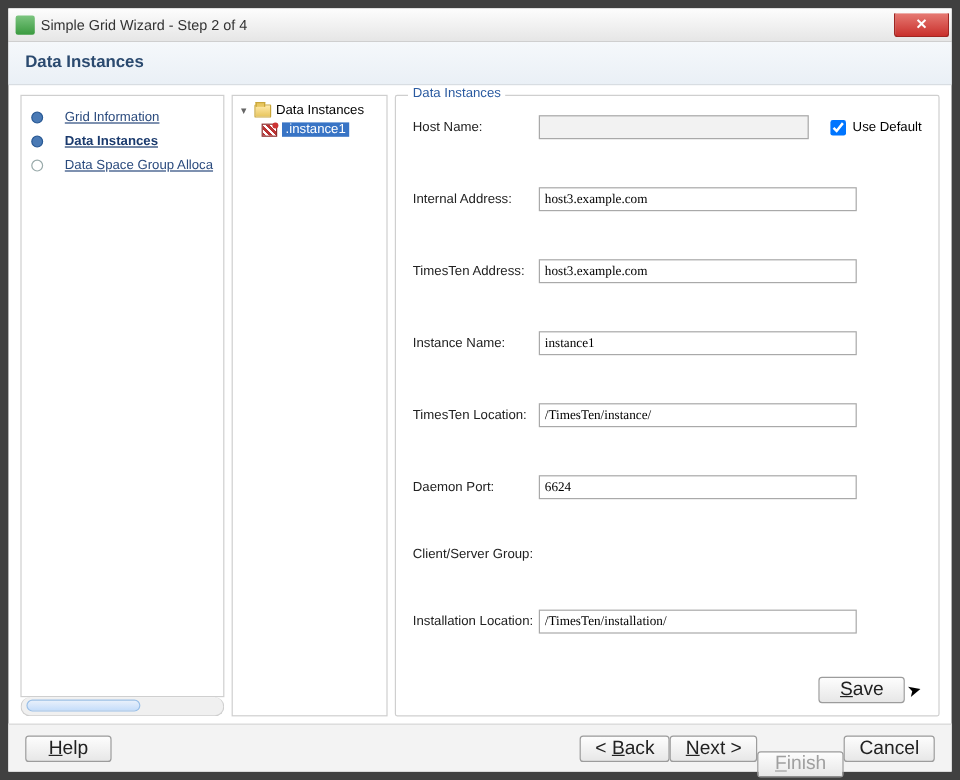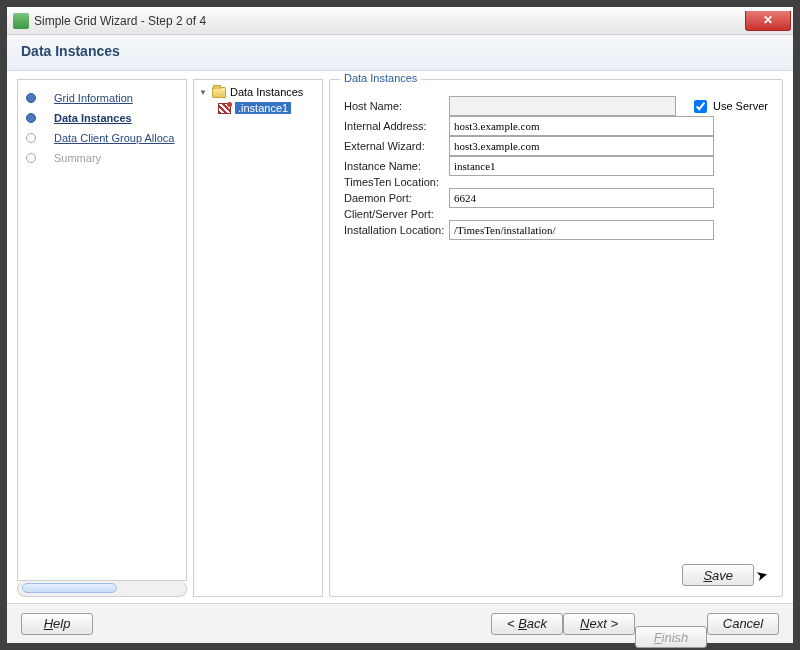--- a/index.html
+++ b/index.html
@@ -26,29 +26,29 @@
   .tree-item { display: flex; align-items: center; gap: 4px; padding: 2px 2px; white-space: nowrap; }
   .tree-item .exp { color: #666; font-size: 9px; width: 10px; text-align: center; cursor: pointer; }
   .folder-icon { width: 14px; height: 11px; background: linear-gradient(#ffe9a8,#e8c65f); border: 1px solid #c9a639; border-radius: 1px; position: relative; }
   .folder-icon::before { content:""; position:absolute; top:-3px; left:0; width:6px; height:3px; background:#e8c65f; border:1px solid #c9a639; border-bottom:none; }
   .instance-icon { width: 13px; height: 11px; background: repeating-linear-gradient(45deg,#b33,#b33 2px,#fff 2px,#fff 4px); border: 1px solid #903030; position: relative; }
   .instance-icon::after { content:""; position:absolute; right:-2px; top:-2px; width:5px; height:5px; background:#c33; border-radius:50%; }
   .treesel { background: #3874c5; color: #fff; padding: 0 3px; }
   .formpane { flex: 1; position: relative; }
   .fieldset { position: absolute; inset: 0; border: 1px solid #cfcfcf; border-radius: 2px; padding: 16px 14px 10px 14px; }
   .legend { position: absolute; top: -8px; left: 10px; background: #fff; padding: 0 4px; color: #2a5aa0; font-size: 11px; }
-  .row { display: flex; align-items: center; }
+  .row { display: flex; align-items: center; margin-bottom: 40px; }
   .row:first-of-type { margin-bottom: 48px; }
   .row .lbl { width: 105px; color: #222; }
   .row input[type=text] { flex: 1; max-width: 265px; height: 20px; border: 1px solid #a9a9a9; padding: 1px 4px; font-family: Liberation Serif, serif; font-size: 11px; background: #fff; }
   .row input[disabled] { background: #f2f2f2; color: #888; }
   .chk { margin-left: 14px; display: flex; align-items: center; gap: 3px; }
   .chk input { width: 13px; height: 13px; }
   .savebar { position: absolute; right: 14px; bottom: 10px; display:flex; align-items:center; gap:2px;}
-  .btn { height: 22px; min-width: 72px; padding: 0 12px; background: linear-gradient(#fdfdfd,#e7e7e7); border: 1px solid #9c9c9c; border-radius: 3px; color: #222; cursor: pointer; font-family: inherit; font-size: 13px; font-style: italic; }
+  .btn { height: 22px; min-width: 72px; padding: 0 12px; background: linear-gradient(#fdfdfd,#e7e7e7); border: 1px solid #9c9c9c; border-radius: 3px; color: #222; cursor: pointer; font-family: inherit; font-size: 16px; }
   .btn:disabled, .btn.disabled { color: #a0a0a0; cursor: default; margin-top: 27px; }
   .footer { height: 40px; border-top: 1px solid #d8d8d8; display: flex; align-items: center; padding: 0 14px; gap: 0; background: #f3f3f3; }
   .footer .spacer { flex: 1; }
   .underline-key { text-decoration: underline; }
   .cursor-arrow { font-size: 14px; color:#000; transform: rotate(-15deg); }
 </style>
 </head>
 <body>
 
 <div class="window">
@@ -70,25 +70,21 @@
         <div class="step">
           <div class="dot filled"></div>
           <a>Grid Information</a>
         </div>
         <div class="step active">
           <div class="dot filled"></div>
           <a>Data Instances</a>
         </div>
         <div class="step">
           <div class="dot"></div>
-          <a>Data Client Group Alloca</a>
-        </div>
-        <div class="step disabled">
-          <div class="dot"></div>
-          <span class="lbl">Summary</span>
+          <a>Data Space Group Alloca</a>
         </div>
       </div>
       <div class="hscroll">
         <div class="thumb"></div>
       </div>
     </div>
 
     <div class="treepane">
       <div class="tree-item">
         <span class="exp">▾</span>
@@ -103,50 +99,51 @@
 
     <div class="formpane">
       <div class="fieldset">
         <div class="legend">Data Instances</div>
 
         <div class="row">
           <span class="lbl">Host Name:</span>
           <input type="text" disabled="" value="" style="">
           <label class="chk">
             <input type="checkbox" checked="" style="">
-            <span>Use Server</span>
+            <span>Use Default</span>
           </label>
         </div>
 
         <div class="row">
           <span class="lbl">Internal Address:</span>
           <input type="text" value="host3.example.com" style="">
         </div>
 
         <div class="row">
-          <span class="lbl">External Wizard:</span>
+          <span class="lbl">TimesTen Address:</span>
           <input type="text" value="host3.example.com" style="">
         </div>
 
         <div class="row">
           <span class="lbl">Instance Name:</span>
           <input type="text" value="instance1" style="">
         </div>
 
         <div class="row">
           <span class="lbl">TimesTen Location:</span>
+          <input type="text" value="/TimesTen/instance/" style="">
         </div>
 
         <div class="row">
           <span class="lbl">Daemon Port:</span>
           <input type="text" value="6624" style="">
         </div>
 
         <div class="row">
-          <span class="lbl">Client/Server Port:</span>
+          <span class="lbl">Client/Server Group:</span>
         </div>
 
         <div class="row" style="margin-bottom:10px;">
           <span class="lbl">Installation Location:</span>
           <input type="text" value="/TimesTen/installation/" style="">
         </div>
 
         <div class="savebar">
           <button class="btn"><span class="underline-key">S</span><span>ave</span></button>
           <span class="cursor-arrow">➤</span>

